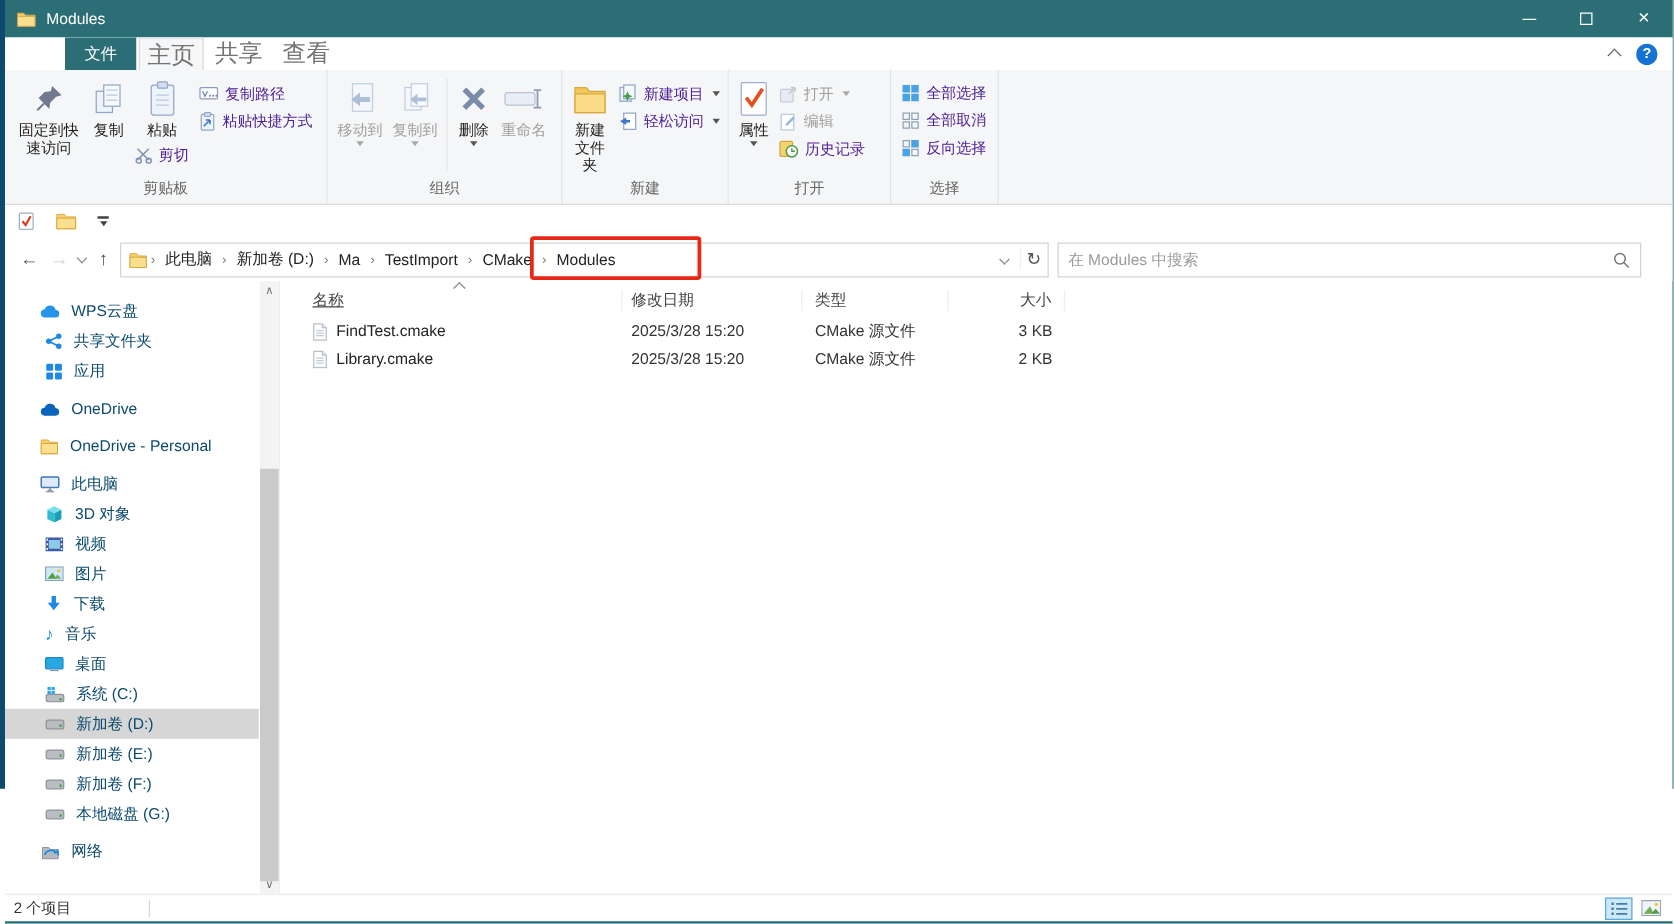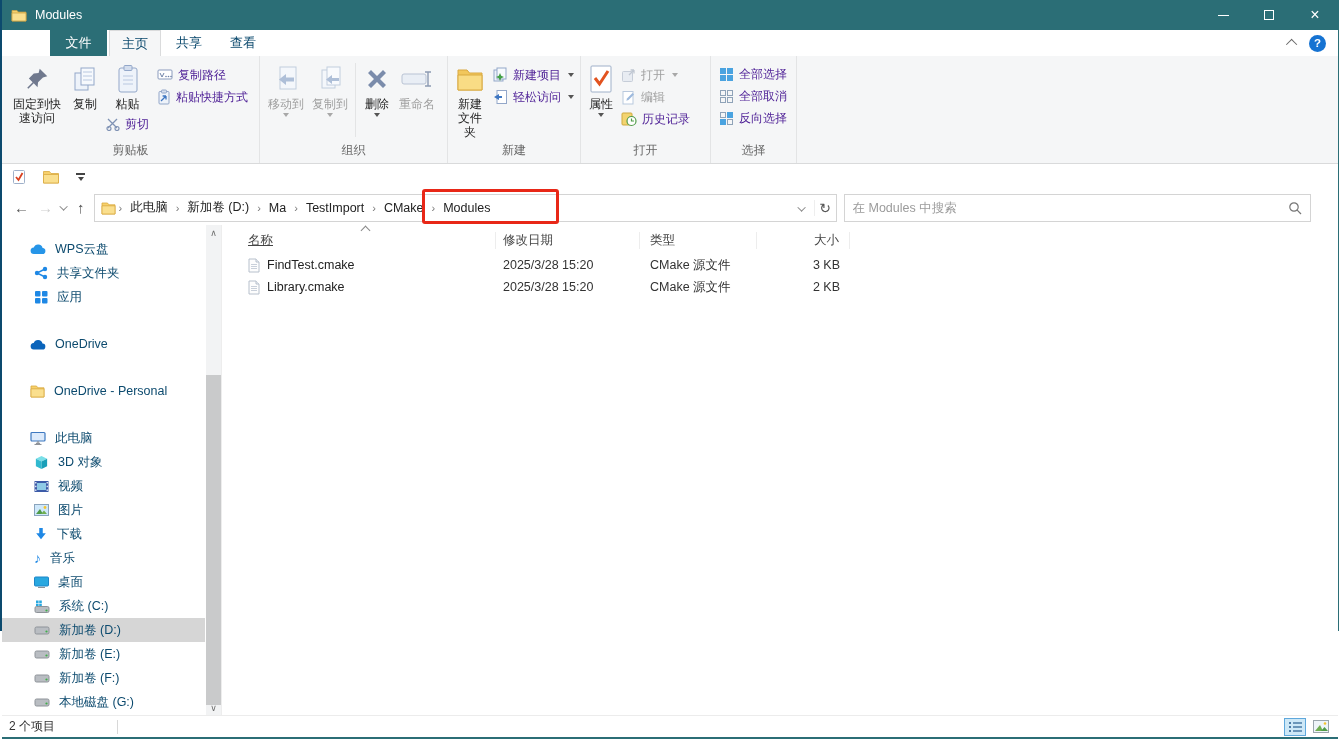--- a/index.html
+++ b/index.html
@@ -1,33 +1,33 @@
 <!DOCTYPE html>
 <html><head>
 <meta charset="utf-8">
 <style>
   * { margin:0; padding:0; box-sizing:border-box; }
   html,body { width:1339px; height:739px; overflow:hidden; }
   body { font-family:"Liberation Sans","DejaVu Sans",sans-serif; font-size:12px; color:#333; background:#fff; }
-  .window { position:relative; width:1339px; height:631px; border-left:2px solid #0c4a6e; border-right:1px solid #2b6e76; background:#fff; }
+  .window { position:relative; width:1339px; height:631px; border-left:4px solid #0c4a6e; border-right:1px solid #2b6e76; background:#fff; }
 
   
   .titlebar { height:30px; background:#2b6e76; display:flex; align-items:center; color:#fff; }
   .titlebar .appicon { margin:0 8px 0 9px; }
   .titlebar .ttl { font-size:12.5px; }
   .wincontrols { margin-left:auto; display:flex; height:100%; }
   .wbtn { width:46px; height:100%; display:flex; align-items:center; justify-content:center; }
   .g-min { width:11px; height:1px; background:#fff; }
   .g-max { width:10px; height:10px; border:1px solid #fff; }
   .g-close { color:#fff; font-size:16px; line-height:1; }
 
   
   .tabstrip { height:26px; background:#fff; display:flex; align-items:stretch; position:relative;padding-left:48px; }
   .tab-file { width:57px; background:#2b6e76; color:#fff; display:flex; align-items:center; justify-content:center; font-size:13px; }
-  .tab { width:52px; display:flex; align-items:center; justify-content:center; font-size:13px; color:#0c4a6e; margin-left:2px; }
+  .tab { width:52px; display:flex; align-items:center; justify-content:center; font-size:19px; color:#737373; margin-left:2px; }
   .tab.active { background:#f5f6f7; border:1px solid #dadbdc; border-bottom:none; }
   .tabstrip-right { margin-left:auto; display:flex; align-items:center; gap:12px; padding-right:12px; }
   .chev-up { width:8px; height:8px; border-left:1.5px solid #666; border-top:1.5px solid #666; transform:rotate(45deg) translateY(2px); }
   .helpbtn { width:17px; height:17px; border-radius:50%; background:#1673d2; color:#fff; font-size:11.5px; font-weight:bold; display:flex; align-items:center; justify-content:center; }
 
   
   .ribbon { height:108px; background:#f5f6f7; border-bottom:1px solid #d9dadb; display:flex; }
   .group { display:flex; flex-direction:column; border-right:1px solid #e3e4e5; }
   .gbody { flex:1; display:flex; align-items:flex-start; padding:3px 4px 0 4px; }
   .glabel { margin-top:auto; text-align:center; color:#666; font-size:12px; padding:1px 0 4px; }
@@ -63,21 +63,21 @@
   .ab-refresh { width:22px; text-align:center; color:#555; font-size:14px; border-left:1px solid #eee; }
   .search { width:467px; height:28px; border:1px solid #d4d4d4; margin-left:7px; display:flex; align-items:center; padding:0 8px; }
   .search input { flex:1; border:none; outline:none; font-family:inherit; font-size:12.5px; color:#333; }
   .search input::placeholder { color:#9b9b9b; }
 
   
   .main { display:flex; height:490px; }
   .sidebar { width:220px; position:relative; border-right:1px solid #ededed; padding-top:12px; overflow:hidden; }
   .srow { height:24px; display:flex; align-items:center; gap:9px; padding-left:28px; margin-right:16px; white-space:nowrap; }
   .srow.lvl1 { padding-left:32px; }
-  .srow.gap { margin-top:23px; }
+  .srow.gap { margin-top:6px; }
   .srow.selected { background:#d6d6d6; }
   .srow .slabel { font-size:12.5px; color:#0c4a6e; }
   .sscroll { position:absolute; top:0; right:0; width:15px; height:100%; background:#f2f3f4; display:flex; flex-direction:column; align-items:center; }
   .sarrow { height:15px; display:flex; align-items:center; justify-content:center; color:#6e6e6e; font-size:9px; }
   .sthumb { position:absolute; top:150px; width:15px; height:330px; background:#c9cacb; }
   .sarrow.bottom { position:absolute; bottom:0; }
 
   
   .list { flex:1; padding-top:2px; position:relative; }
   .lheader { display:flex; height:27px; align-items:flex-end; padding-bottom:5px; color:#454545; position:relative; }

